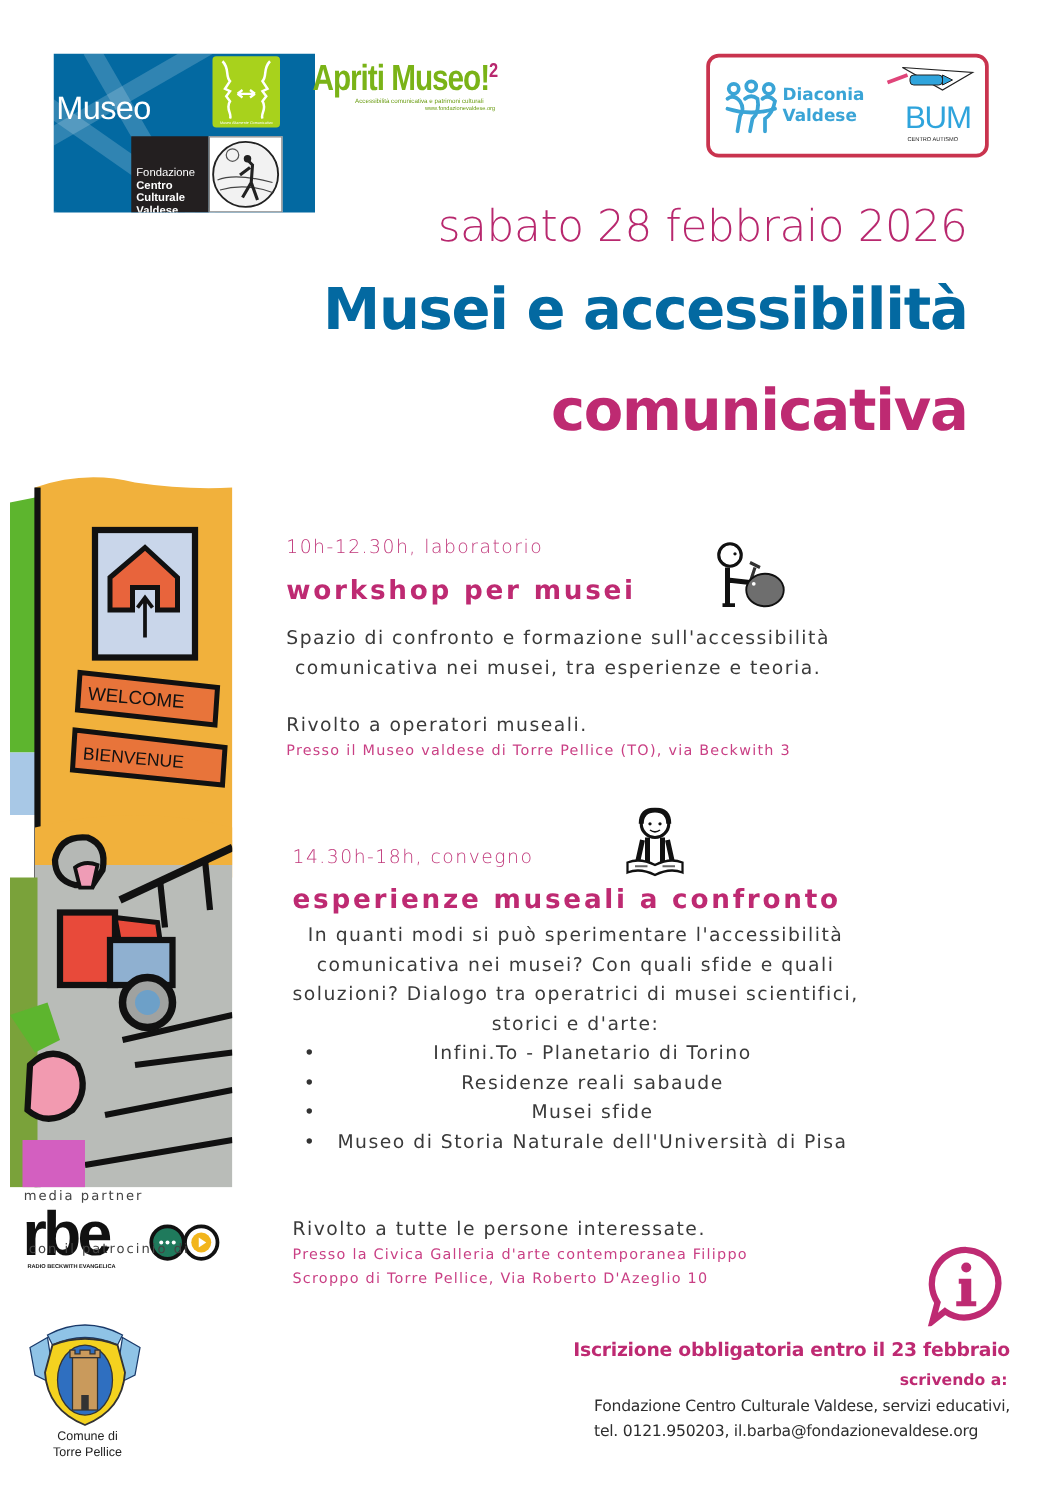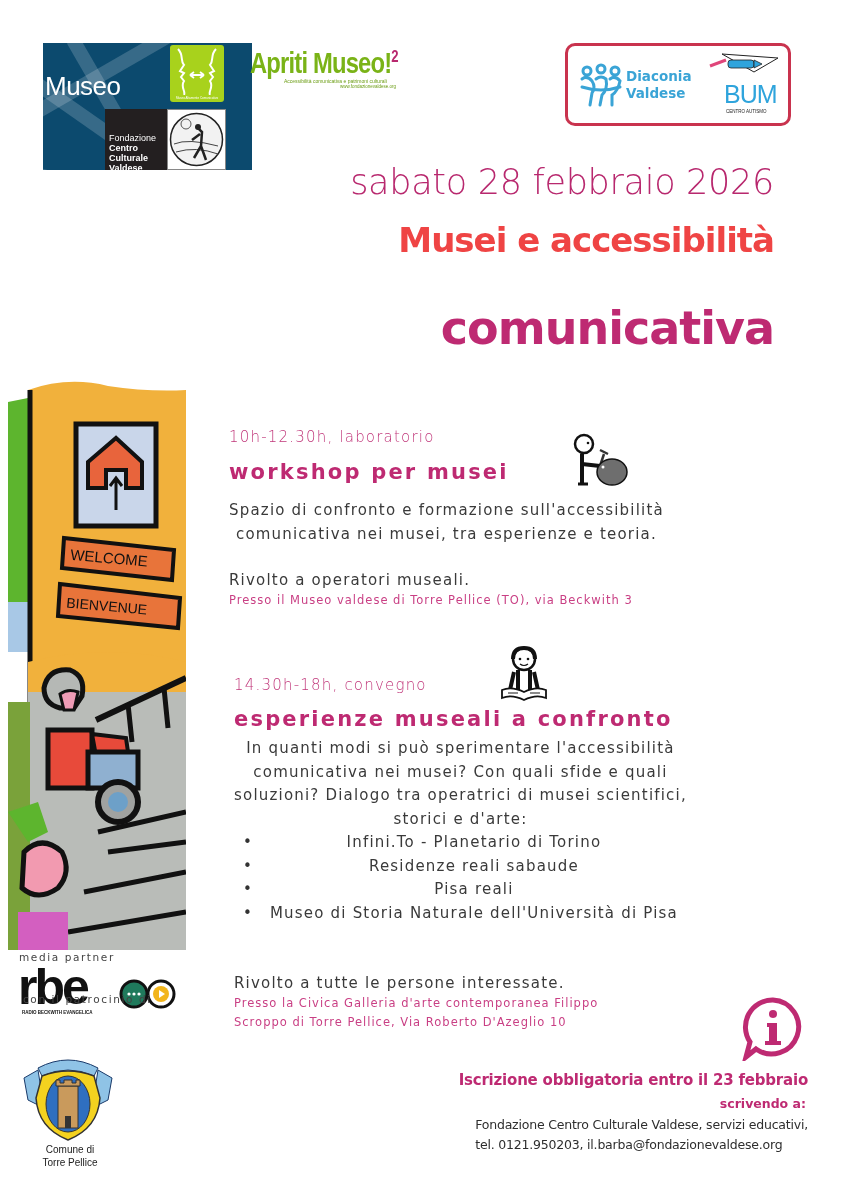--- a/index.html
+++ b/index.html
@@ -2,21 +2,21 @@
 <html><head>
 <meta charset="utf-8">
 <style>
   * { box-sizing: border-box; margin: 0; padding: 0; }
   html, body { width: 848px; height: 1200px; background: #ffffff; overflow: hidden; }
   body { position: relative; font-family: "DejaVu Sans", sans-serif; color: #333; }
   .abs { position: absolute; }
 
   
   .museo-logo { left: 43px; top: 43px; width: 183px; height: 127px; }
-  .museo-green { position: absolute; left: 0; top: 0; width: 209px; height: 127px; background: #0c4a6e; overflow: hidden; }
+  .museo-green { position: absolute; left: 0; top: 0; width: 209px; height: 127px; background: #0369a1; overflow: hidden; }
   .museo-green .ray { position: absolute; background: rgba(255,255,255,0.18); height: 14px; width: 260px; transform-origin: left center; }
   .museo-word { position: absolute; left: 2px; top: 28px; font-family: "Liberation Sans", sans-serif; font-size: 26px; color: #fff; font-weight: 400; letter-spacing: -0.5px; }
   .museo-face { position: absolute; left: 127px; top: 2px; width: 54px; height: 57px; background: #a8d21c; border-radius: 3px; }
   .museo-face-cap { position: absolute; left: 0; bottom: 2px; width: 54px; text-align: center; font-size: 3px; color: #fff; font-family: "Liberation Sans", sans-serif; }
   .fcv-box { position: absolute; left: 62px; top: 66px; width: 62px; height: 61px; background: #231f20; color: #fff; font-family: "Liberation Sans", sans-serif; font-size: 9px; padding: 24px 0 0 4px; line-height: 10px; }
   .fcv-box .b { font-weight: 700; }
   .fcv-engraving { position: absolute; left: 124px; top: 66px; width: 59px; height: 61px; background: #fff; border: 1px solid #888; }
 
   .apriti { left: 250px; top: 47px; width: 200px; }
   .apriti-title { font-family: "Liberation Sans", sans-serif; font-weight: 700; font-size: 29px; color: #7ab317; letter-spacing: -1px; transform: scaleX(0.82); transform-origin: left; white-space: nowrap; }
@@ -26,21 +26,21 @@
 
   .diaconia { left: 565px; top: 43px; width: 226px; height: 83px; border: 3px solid #c9334e; border-radius: 10px; background: #fff; }
   .dia-figures { position: absolute; left: 10px; top: 17px; width: 46px; height: 44px; }
   .dia-text { position: absolute; left: 58px; top: 22px; font-family: "DejaVu Sans", sans-serif; font-weight: 700; font-size: 13.5px; line-height: 17px; color: #3aa4d6; }
   .bum { position: absolute; left: 140px; top: 4px; width: 80px; height: 70px; }
   .bum-word { position: absolute; left: 16px; top: 30px; font-family: "Liberation Sans", sans-serif; font-size: 25px; color: #2fa4dc; letter-spacing: -1px; }
   .bum-sub { position: absolute; left: 18px; top: 59px; font-family: "Liberation Sans", sans-serif; font-size: 4.5px; color: #222; }
 
   
   .date { right: 74px; top: 162px; font-family: "DejaVu Sans", sans-serif; font-weight: 200; font-size: 35px; color: #b8286e; letter-spacing: -0.3px; white-space: nowrap; }
-  .title1 { right: 74px; top: 220px; font-family: "DejaVu Sans", sans-serif; font-weight: 700; font-size: 34px; color: #ef4444; letter-spacing: -1px; white-space: nowrap; }
+  .title1 { right: 74px; top: 220px; font-family: "DejaVu Sans", sans-serif; font-weight: 700; font-size: 46px; color: #0369a1; letter-spacing: -1px; white-space: nowrap; }
   .title2 { right: 74px; top: 301px; font-family: "DejaVu Sans", sans-serif; font-weight: 700; font-size: 46px; color: #be2a72; letter-spacing: -1px; white-space: nowrap; }
 
   
   .illu { left: 8px; top: 372px; width: 178px; height: 578px; overflow: hidden; }
 
   
   .time { font-family: "DejaVu Sans", sans-serif; font-size: 15px; color: #c0377a; letter-spacing: 1.2px; font-weight: 300; white-space: nowrap; }
   .sect-title { font-family: "DejaVu Sans", sans-serif; font-size: 21px; font-weight: 700; color: #be2a72; letter-spacing: 2.2px; white-space: nowrap; }
   .body-t { font-family: "DejaVu Sans", sans-serif; font-size: 15px; color: #3a3a3a; letter-spacing: 1.2px; line-height: 23.5px; white-space: nowrap; text-align: center; }
   .place { font-family: "DejaVu Sans", sans-serif; font-size: 11.5px; color: #c93f84; letter-spacing: 1px; line-height: 19px; white-space: nowrap; }
@@ -217,21 +217,21 @@
 <div class="abs time" style="left:234px;top:676px;">14.30h-18h, convegno</div>
 <div class="abs sect-title" style="left:234px;top:707px;">esperienze museali a confronto</div>
 <div class="abs body-t" style="left:234px;top:737px;">
   <div>In quanti modi si può sperimentare l'accessibilità</div>
   <div>comunicativa nei musei? Con quali sfide e quali</div>
   <div>soluzioni? Dialogo tra operatrici di musei scientifici,</div>
   <div>storici e d'arte:</div>
   <ul class="bullets">
     <li>Infini.To - Planetario di Torino</li>
     <li>Residenze reali sabaude</li>
-    <li>Pisa reali</li>
+    <li>Musei sfide</li>
     <li>Museo di Storia Naturale dell'Università di Pisa</li>
   </ul>
 </div>
 <div class="abs body-t" style="left:234px;top:972px;">Rivolto a tutte le persone interessate.</div>
 <div class="abs place" style="left:234px;top:994px;">
   <div>Presso la Civica Galleria d'arte contemporanea Filippo</div>
   <div>Scroppo di Torre Pellice, Via Roberto D'Azeglio 10</div>
 </div>
 
 <div class="abs info-icon">

